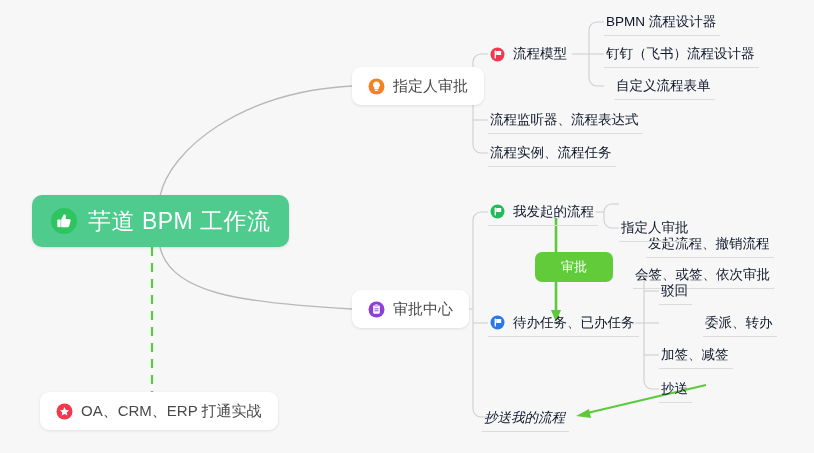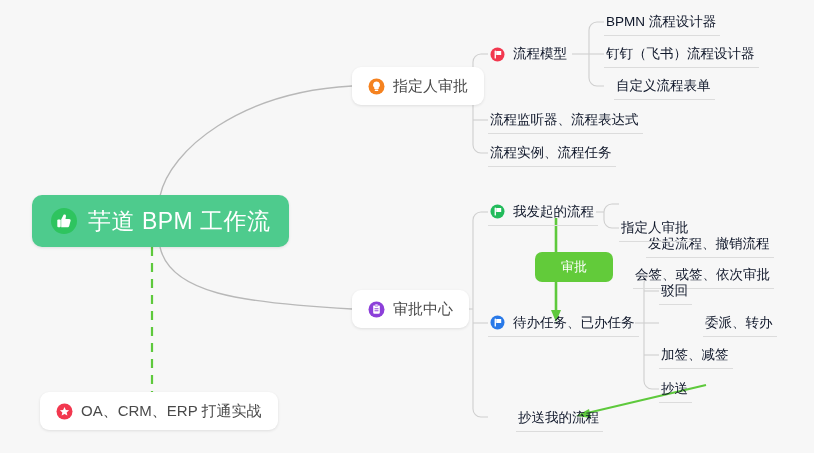--- a/index.html
+++ b/index.html
@@ -235,21 +235,21 @@
     <span class="icon">
       <svg width="15" height="15" viewBox="0 0 15 15">
         <circle cx="7.5" cy="7.5" r="7" fill="#2979e8"></circle>
         <rect x="4.6" y="3.6" width="1.35" height="8.0" rx="0.5" fill="#ffffff"></rect>
         <path d="M6.2 4.0 L11.2 4.0 L11.2 8.0 L6.2 8.0 Z" fill="#ffffff"></path>
       </svg>
     </span>
     <span class="label">待办任务、已办任务</span>
   </div>
 
-  <div class="node node-line" style="left:516px; top:404px;">
+  <div class="node node-line" style="left:482px; top:404px;font-style:italic;">
     <span class="label">抄送我的流程</span>
   </div>
 
   <div class="node node-line" style="left:646px; top:190px;margin-top:40px;">
     <span class="label">发起流程、撤销流程</span>
   </div>
   <div class="node node-line" style="left:619px; top:214px;">
     <span class="label">指定人审批</span>
   </div>
 

